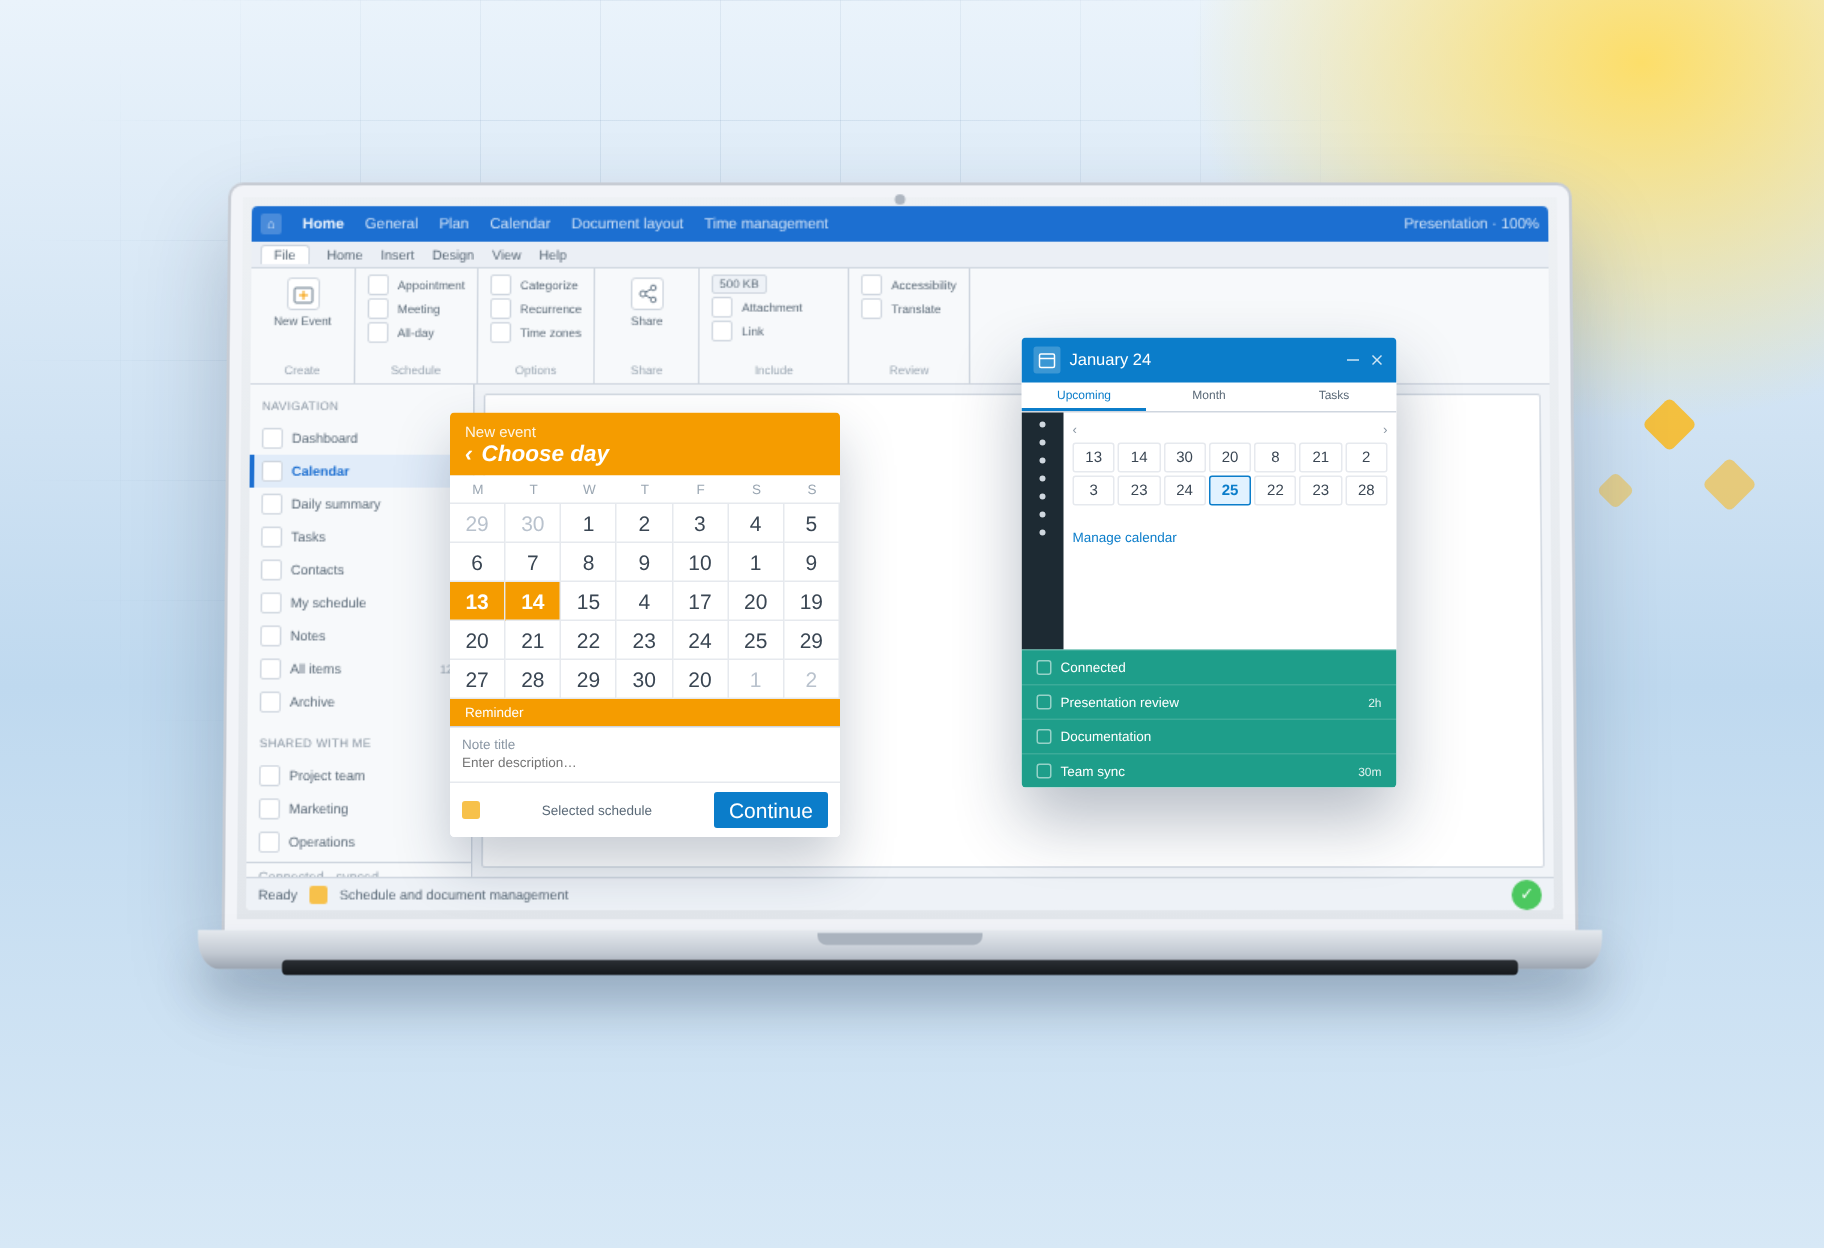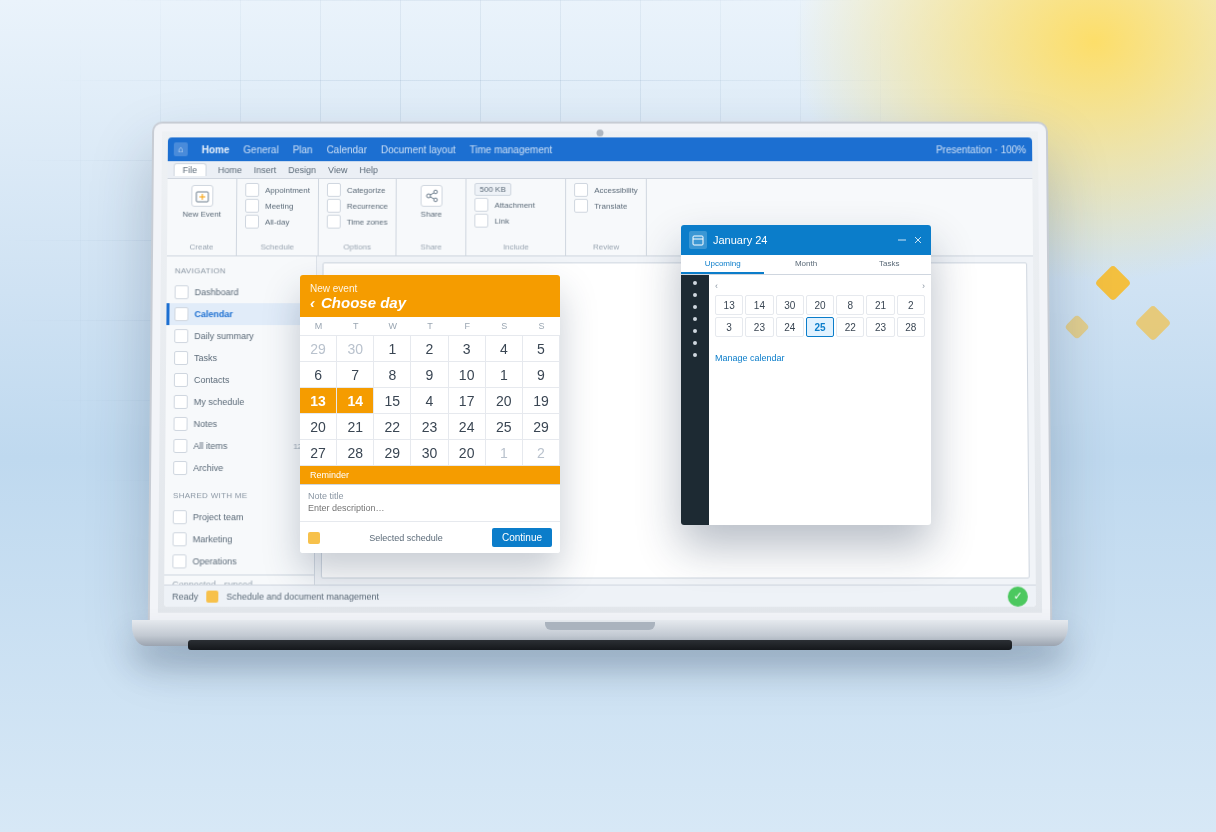--- a/index.html
+++ b/index.html
@@ -128,21 +128,21 @@
   .cal .days{display:grid;grid-template-columns:repeat(7,1fr)}
   .cal .days div{height:26px;display:flex;align-items:center;justify-content:center;font-size:14px;color:#3a4653;border-right:1px solid var(--grey);border-bottom:1px solid var(--grey)}
   .cal .days div.fade{color:#b9c2cd}
   .cal .days div.feat{background:var(--orange);color:#fff;font-weight:700}
   .cal .cft{background:var(--orange);color:#fff;font-size:9px;padding:4px 10px}
   .cal .note{background:#fff;border-top:1px solid var(--grey2)}
   .cal .note .inpwrap{padding:6px 8px;font-size:9px;color:#8a96a3}
   .cal .note .inpwrap input{width:100%;border:none;font-size:9px;color:var(--text);padding:2px 0;outline:none}
   .cal .note .row2{display:flex;align-items:center;justify-content:space-between;padding:6px 8px;font-size:9px;color:var(--text);border-top:1px solid var(--grey)}
   .cal .note .row2 .legend{width:12px;height:12px;background:#f7c14b;border-radius:2px}
-  .cal .note .row2 button{background:var(--cyan);color:#fff;border:none;padding:4px 10px;font-size:10px;border-radius:2px}
+  .cal .note .row2 button{background:var(--cyan);color:#fff;border:none;padding:4px 10px;font-size:14px;border-radius:2px}
 
   
   .panel{
     position:absolute;right:285px;top:225px;width:250px;height:300px;
     background:#fff;box-shadow:0 22px 44px rgba(20,40,70,.3);
     border-radius:3px;overflow:hidden;display:flex;flex-direction:column;
   }
   .panel .phd{background:var(--cyan);color:#fff;display:flex;align-items:center;padding:6px 8px;font-size:11px;gap:6px}
   .panel .phd .glyph{width:18px;height:18px;background:#ffffff33;border-radius:2px;display:flex;align-items:center;justify-content:center}
   .panel .phd .spacer{flex:1}
@@ -485,13 +485,33 @@
           <div>23</div>
           <div>24</div>
           <div class="sel">25</div>
           <div>22</div>
           <div>23</div>
           <div>28</div>
         </div>
       <div class="link">Manage calendar</div>
     </div>
   </div>
+  <div class="tasks" id="panel-tasks">
+      <div class="tk">
+        <span class="chk"></span>
+        <span>Connected</span>
+      </div>
+      <div class="tk">
+        <span class="chk"></span>
+        <span>Presentation review</span>
+        <span class="badge">2h</span>
+      </div>
+      <div class="tk">
+        <span class="chk"></span>
+        <span>Documentation</span>
+      </div>
+      <div class="tk">
+        <span class="chk"></span>
+        <span>Team sync</span>
+        <span class="badge">30m</span>
+      </div>
+    </div>
 </div>
 
 </body></html>

